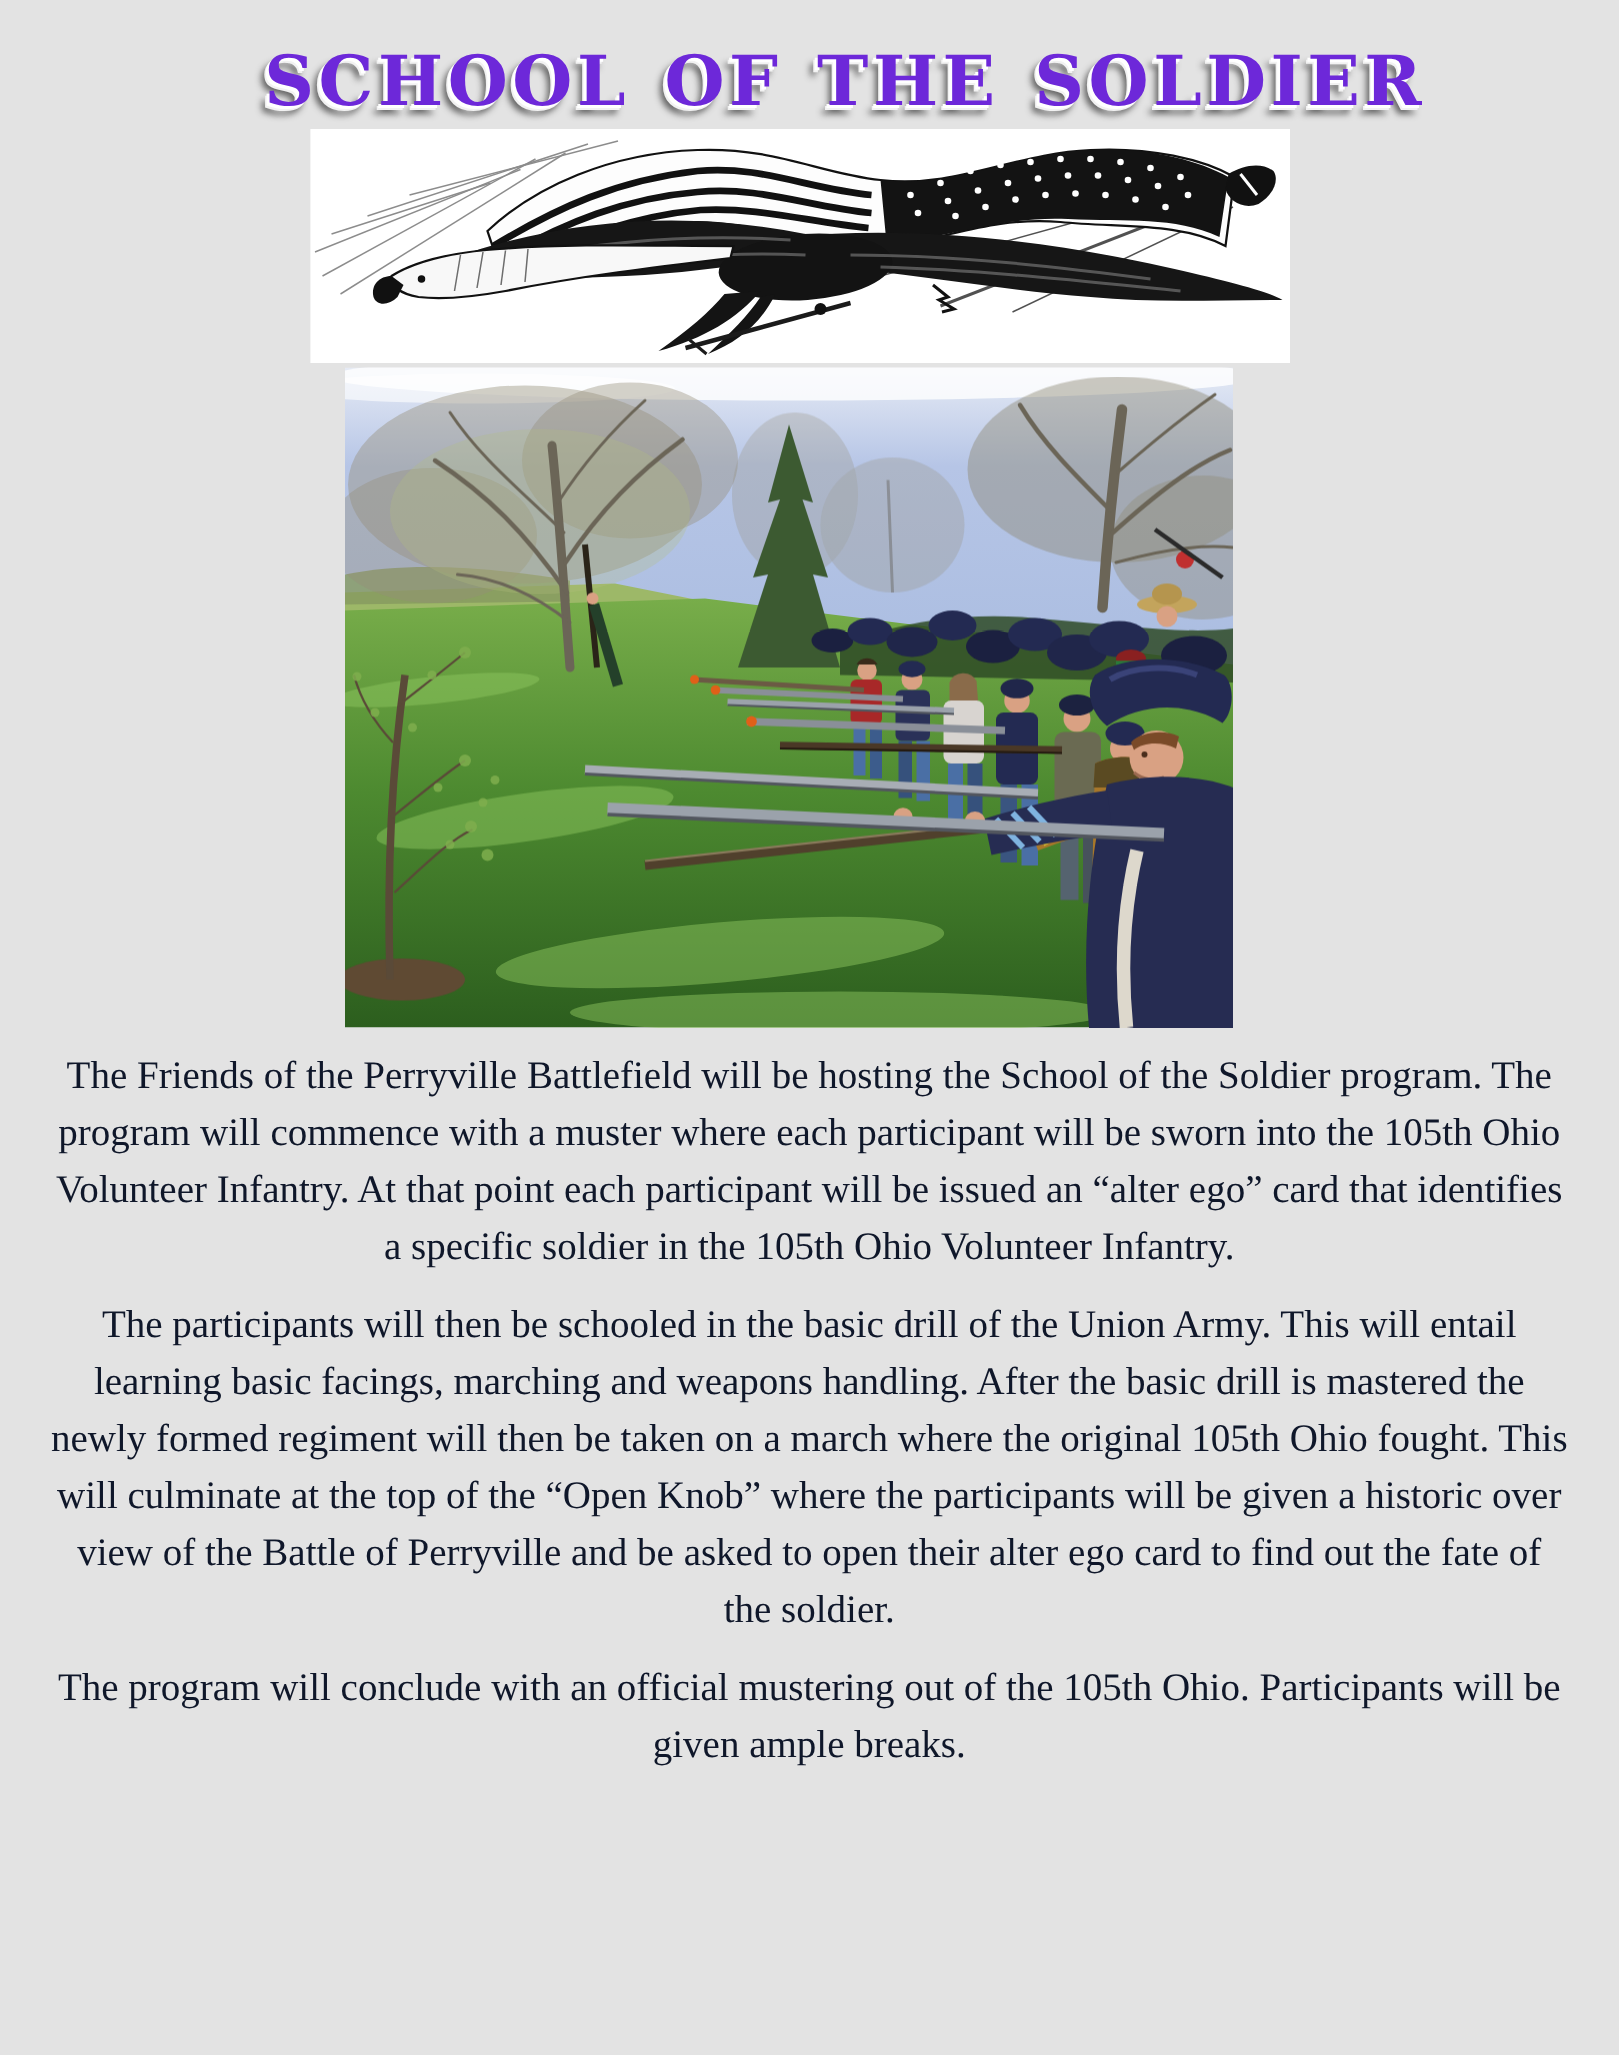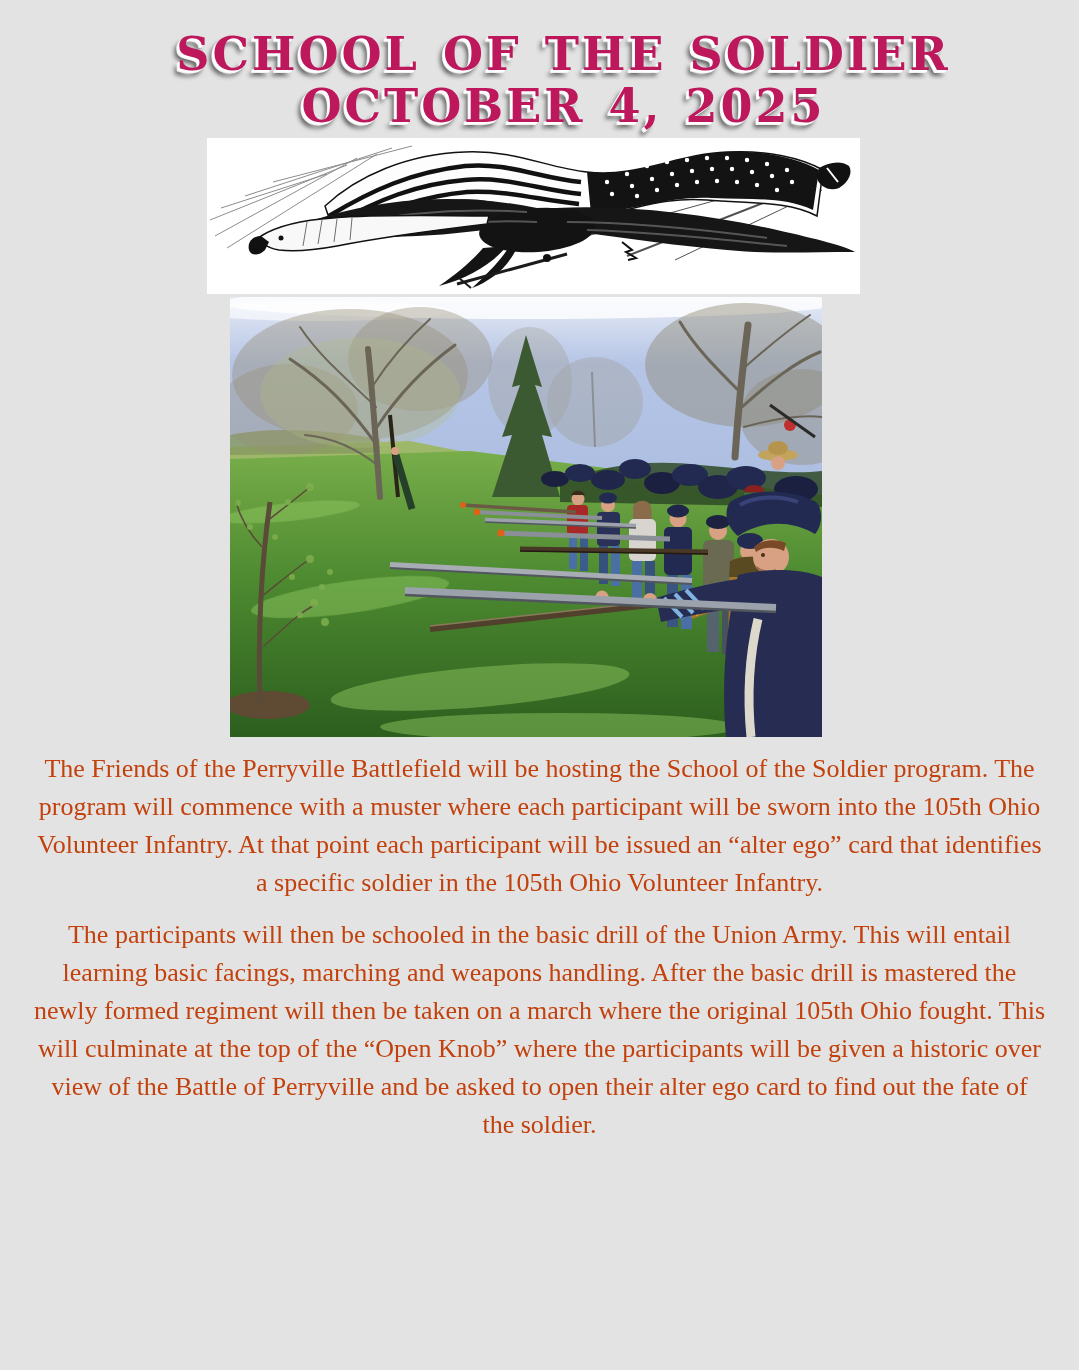--- a/index.html
+++ b/index.html
@@ -15,21 +15,21 @@
   
   .title-block { padding-top: 28px; }
   .title-line {
     font-family: "DejaVu Serif", serif;
     font-weight: 700;
     font-size: 46px;
     line-height: 52px;
     letter-spacing: 3px;
     word-spacing: 4px;
     text-align: center;
-    color: #be185d;
+    color: #6d28d9;
     text-shadow:
       -2px 2px 0 #ffffff,
       -3px 3px 0 #f2f2f2,
       -5px 6px 4px rgba(80,80,80,0.85);
     padding-left: 48px;
   }
 
   
   .eagle-box {
     width: 653px;
@@ -50,32 +50,31 @@
   
   .text-block {
     width: 1012px;
     margin: 13px auto 0;
   }
   .para {
     font-family: "Liberation Serif", serif;
     font-size: 26px;
     line-height: 38px;
     text-align: center;
-    color: #c2410c;
+    color: #0f172a;
     margin: 0 0 14px 0;
   }
 </style>
 </head>
 <body>
 
 <div class="page">
 
   <div class="title-block">
     <div class="title-line">SCHOOL OF THE SOLDIER</div>
-    <div class="title-line">OCTOBER 4, 2025</div>
   </div>
 
   <div class="eagle-box">
     <svg viewBox="0 0 653 156" width="653" height="156">
       <rect width="653" height="156" fill="#ffffff"></rect>
 
       <g stroke="#666" stroke-width="1" opacity="0.75">
         <line x1="8" y1="98" x2="150" y2="20"></line>
         <line x1="3" y1="82" x2="140" y2="27"></line>
         <line x1="20" y1="110" x2="170" y2="16"></line>
@@ -363,15 +362,16 @@
         <line x1="175" y1="294" x2="546" y2="311" stroke="#9ba2ab" stroke-width="8"></line>
         <line x1="175" y1="298" x2="546" y2="315" stroke="#52565e" stroke-width="2.5"></line>
         <path d="M528,322 C519,360 517,400 521,440" stroke="#ddd8cc" stroke-width="9" fill="none"></path>
       </g>
     </svg>
   </div>
 
   <div class="text-block">
     <p class="para">The Friends of the Perryville Battlefield will be hosting the School of the Soldier program. The program will commence with a muster where each participant will be sworn into the 105th Ohio Volunteer Infantry. At that point each participant will be issued an “alter ego” card that identifies a specific soldier in the 105th Ohio Volunteer Infantry.</p>
     <p class="para">The participants will then be schooled in the basic drill of the Union Army. This will entail learning basic facings, marching and weapons handling. After the basic drill is mastered the newly formed regiment will then be taken on a march where the original 105th Ohio fought. This will culminate at the top of the “Open Knob” where the participants will be given a historic over view of the Battle of Perryville and be asked to open their alter ego card to find out the fate of the soldier.</p>
+    <p class="para">The program will conclude with an official mustering out of the 105th Ohio. Participants will be given ample breaks.</p>
   </div>
 
 </div>
 
 </body></html>

